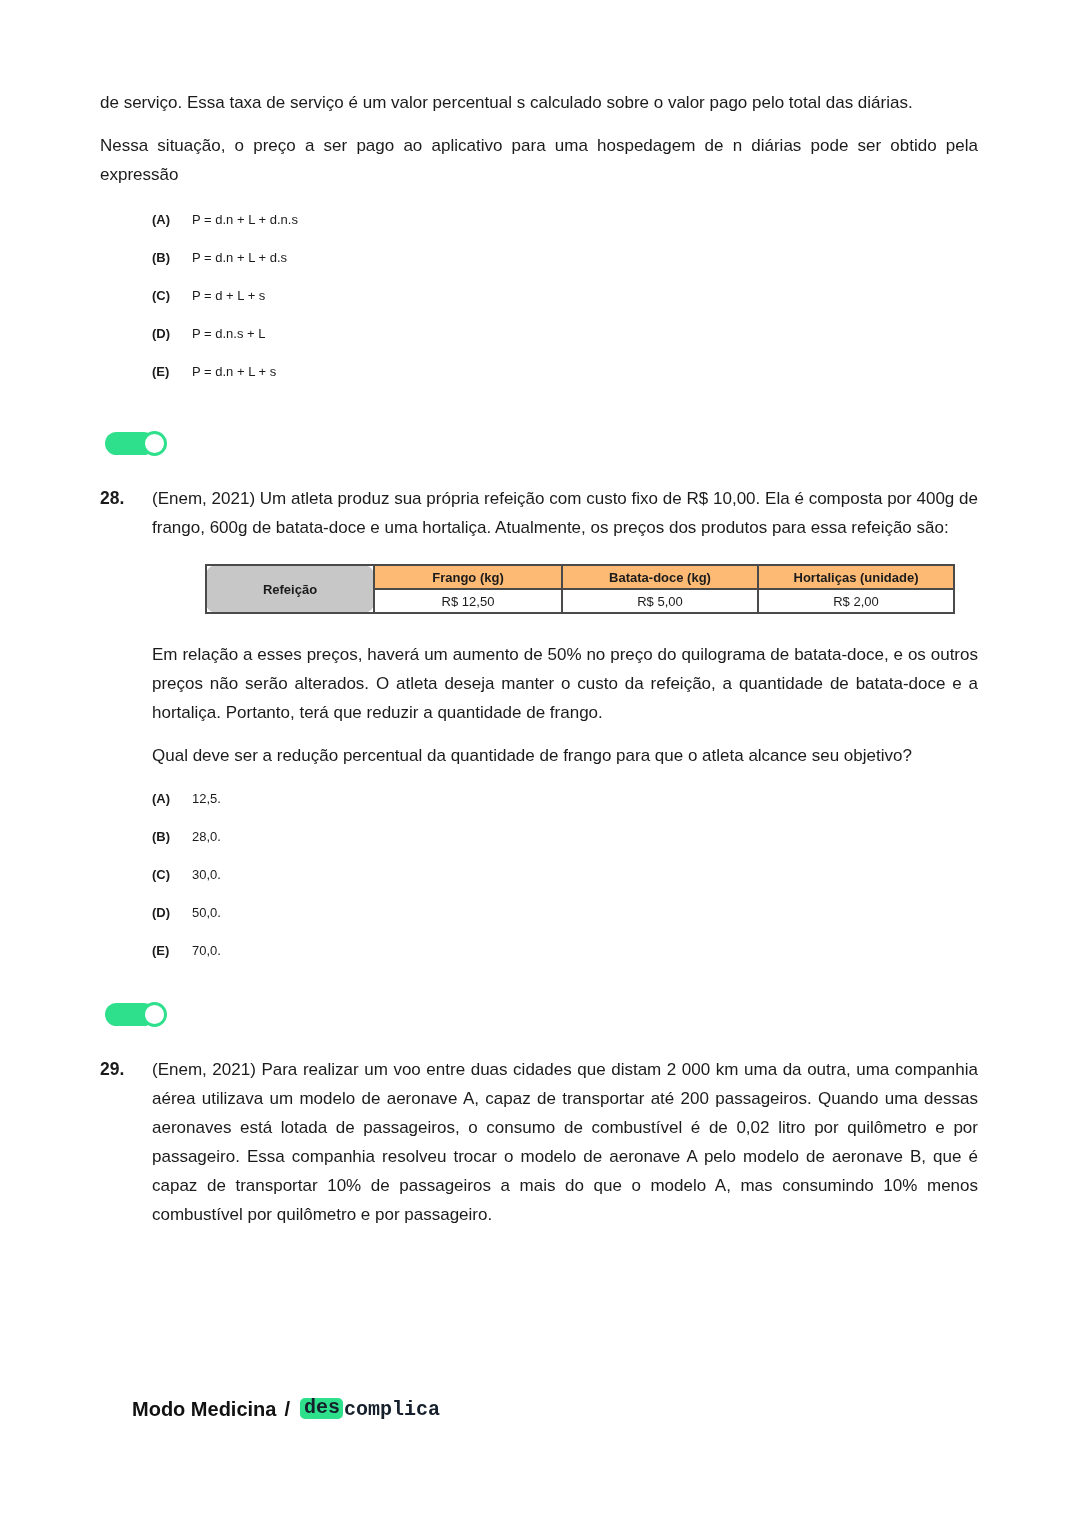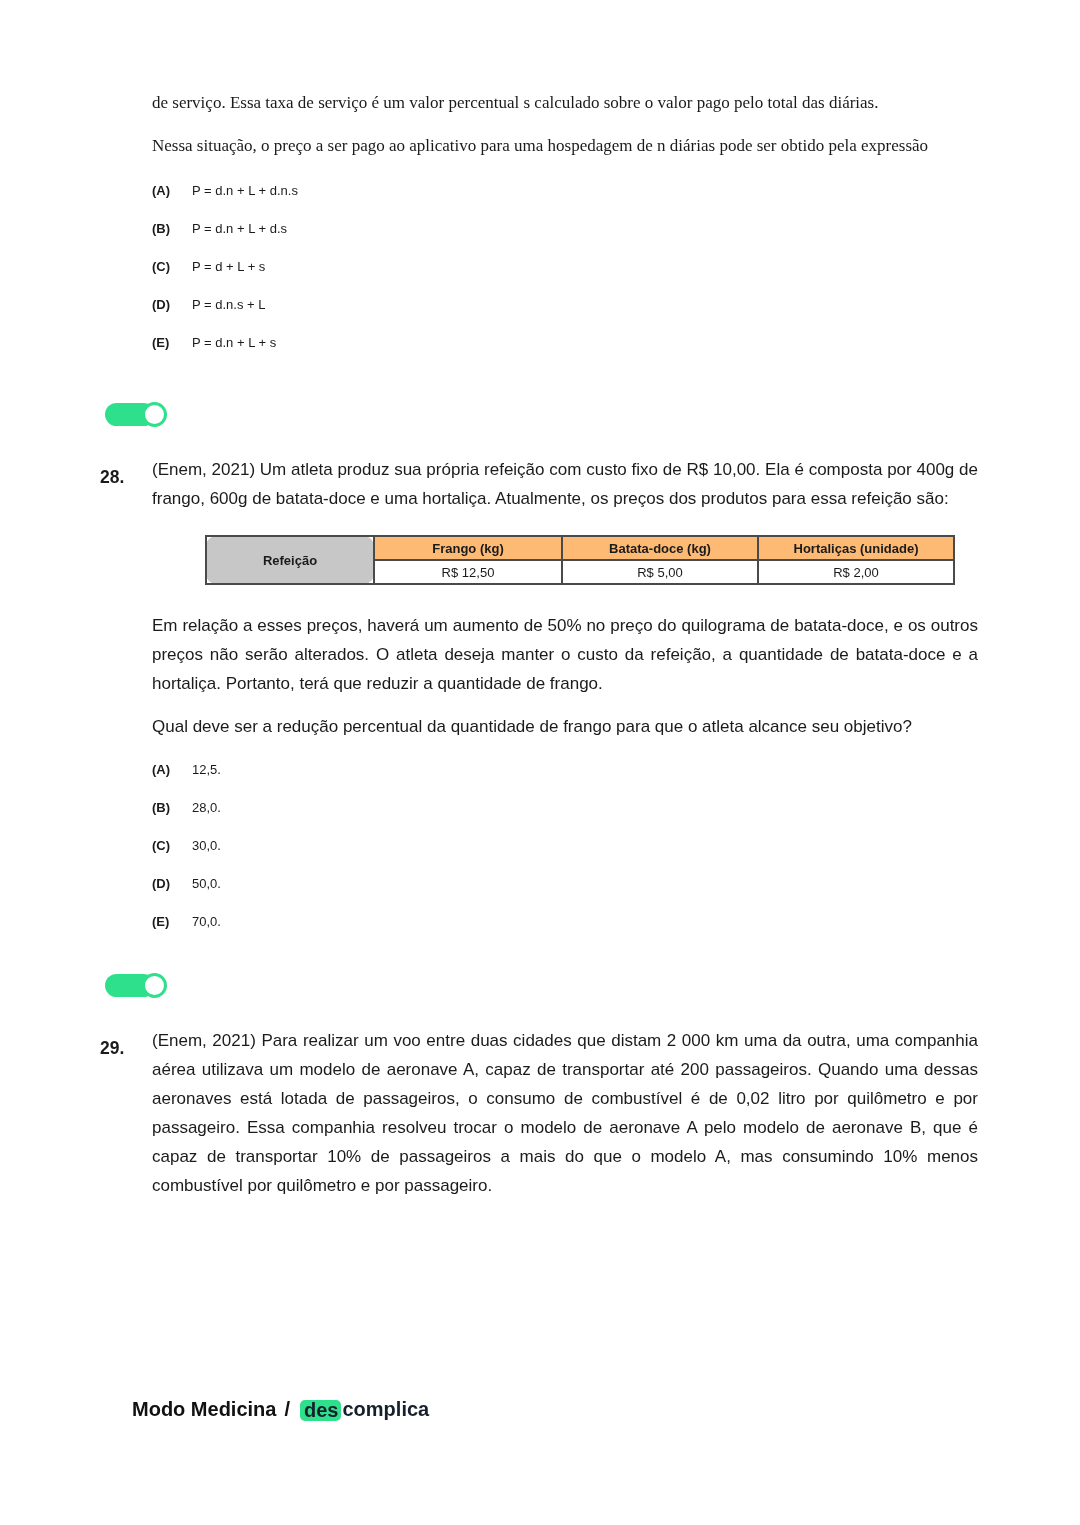--- a/index.html
+++ b/index.html
@@ -16,36 +16,36 @@
     position:absolute;
     left:100px; top:88px;
     width:878px;
   }
   .para{
     text-align:justify;
     font-size:17px;
     line-height:29px;
     margin:0 0 14px 0;
   }
-  .indent{margin-left:52px;font-family:Liberation Serif, serif;}
+  .indent{}
   .options{margin-top:20px;}
   .option{
     font-size:13px;
     line-height:22px;
     margin:0 0 16px 52px;
   }
   .opt-label{
     font-weight:bold;
     display:inline-block;
     width:40px;
   }
   .question{position:relative; margin-top:28px;}
   .q-number{
     position:absolute;
-    left:0; top:8px;
+    left:0; top:0;
     width:48px;
     font-weight:bold;
     font-size:17.5px;
     line-height:29px;
   }
   .q-body{padding-left:52px;}
   
   .toggle{
     position:relative;
     width:64px;height:25px;
@@ -93,21 +93,21 @@
   .footer{
     position:absolute;
     left:97px; top:1398px;
     display:flex;
     align-items:center;
     font-size:20px;
     margin-left:35px;
   }
   .footer-brand{font-weight:bold;color:#111111;}
   .footer-sep{font-weight:bold;margin:0 10px 0 8px;color:#111111;}
-  .logo{display:inline-flex;align-items:flex-end;font-weight:bold;color:#16202c;}
+  .logo{display:inline-flex;align-items:flex-start;font-weight:bold;color:#16202c;font-family:Liberation Mono, monospace;}
   .logo-des{
     background:var(--green);
     color:#16202c;
     border-radius:5px;
     padding:3px 3px 4px 4px;
     line-height:14px;
   }
   .logo-complica{margin-left:1px;}
   :root{--green:#2EE08C;}
 </style>

